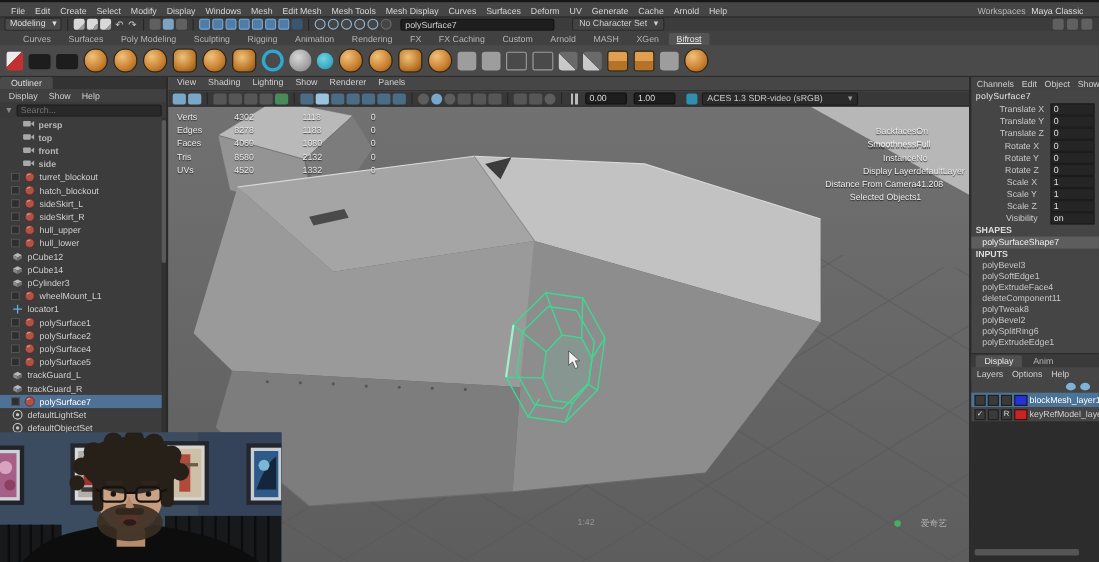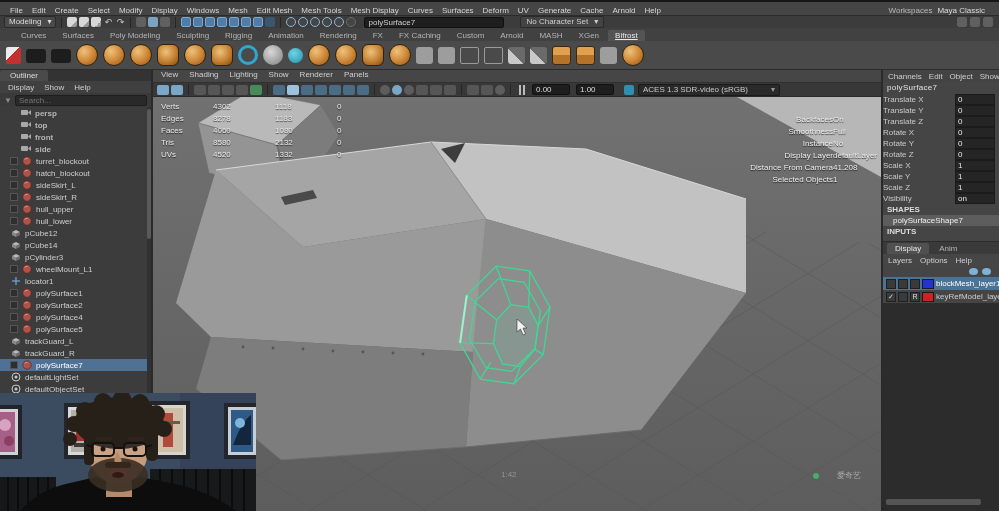--- a/index.html
+++ b/index.html
@@ -96,30 +96,30 @@
   .hud-poly .r{display:flex;}
   .hud-poly .l{width:52px;}
   .hud-poly .c{width:62px;text-align:left;}
   .hud-poly .c3{width:40px;}
   .hud-det{position:absolute;right:8px;top:44px;width:148px;color:#f0f0f0;text-shadow:0 1px 1px rgba(0,0,0,.75);line-height:12px;}
   .hud-det .r{display:flex;}
   .hud-det .l{flex:1;text-align:right;}
   .hud-det .v{width:40px;}
   .watermark{position:absolute;left:190px;top:142px;font-size:15px;font-weight:bold;color:#3d5ce0;
              letter-spacing:7px;opacity:.8;white-space:nowrap;}
-  .vp-ts{position:absolute;left:348px;top:400px;color:#9a9a9a;opacity:.9;}
+  .vp-ts{position:absolute;left:372px;top:400px;color:#9a9a9a;opacity:.9;}
   .vp-cw{position:absolute;right:20px;top:400px;color:#bdbdbd;opacity:.85;display:flex;gap:18px;align-items:center;}
   .vp-cw .dot{width:6px;height:6px;border-radius:50%;background:#3fd06a;opacity:.8;}
   
   .rightpanel{position:absolute;left:881px;top:70px;width:118px;height:441px;background:#454545;
               border-left:2px solid #2a2a2a;display:flex;flex-direction:column;box-sizing:border-box;}
   .cb-menus{height:12px;display:flex;gap:7px;padding-left:5px;align-items:center;background:#434343;}
   .cb-obj{height:12px;line-height:12px;padding-left:4px;color:#e4e4e4;letter-spacing:.3px;}
   .cb-row{height:11px;display:flex;align-items:center;}
-  .cb-label{flex:1;text-align:left;padding-right:4px;color:#c9c9c9;}
+  .cb-label{flex:1;text-align:center;padding-right:4px;color:#c9c9c9;margin-left:24px;}
   .cb-val{width:36px;height:9px;line-height:9px;background:#252525;border:1px solid #1b1b1b;color:#e6e6e6;padding-left:2px;margin-right:4px;}
   .cb-sec{height:11px;line-height:11px;padding-left:4px;color:#dcdcdc;font-weight:bold;}
   .cb-shape{height:11px;line-height:11px;padding-left:10px;background:#5d5d5d;color:#f0f0f0;}
   .cb-input{height:10px;line-height:10px;padding-left:10px;color:#c6c6c6;white-space:nowrap;}
   .le-tabs{height:12px;display:flex;gap:2px;padding-left:4px;background:#3a3a3a;align-items:flex-end;margin-top:4px;border-top:1px solid #2b2b2b;}
   .le-tab{padding:1px 8px;color:#b5b5b5;}
   .le-tab.active{background:#505050;color:#e8e8e8;border-radius:2px 2px 0 0;}
   .le-menus{height:12px;display:flex;gap:8px;padding-left:5px;align-items:center;background:#464646;}
   .le-icons{height:11px;display:flex;gap:4px;justify-content:flex-end;padding-right:8px;align-items:center;}
   .le-eye{width:9px;height:7px;border-radius:50%;background:#7fb2d9;}
@@ -709,20 +709,30 @@
           <span class="cb-val">1</span>
         </div>
         <div class="cb-row">
           <span class="cb-label">Visibility</span>
           <span class="cb-val">on</span>
         </div>
       </div>
     <div class="cb-sec">SHAPES</div>
     <div class="cb-shape">polySurfaceShape7</div>
     <div class="cb-sec">INPUTS</div>
+    <div id="cb-inputs">
+        <div class="cb-input">polyBevel3</div>
+        <div class="cb-input">polySoftEdge1</div>
+        <div class="cb-input">polyExtrudeFace4</div>
+        <div class="cb-input">deleteComponent11</div>
+        <div class="cb-input">polyTweak8</div>
+        <div class="cb-input">polyBevel2</div>
+        <div class="cb-input">polySplitRing6</div>
+        <div class="cb-input">polyExtrudeEdge1</div>
+      </div>
     <div class="le-tabs" id="le-tabs">
         <span class="le-tab active">Display</span>
         <span class="le-tab">Anim</span>
       </div>
     <div class="le-menus" id="le-menus">
         <span>Layers</span>
         <span>Options</span>
         <span>Help</span>
       </div>
     <div class="le-icons">

